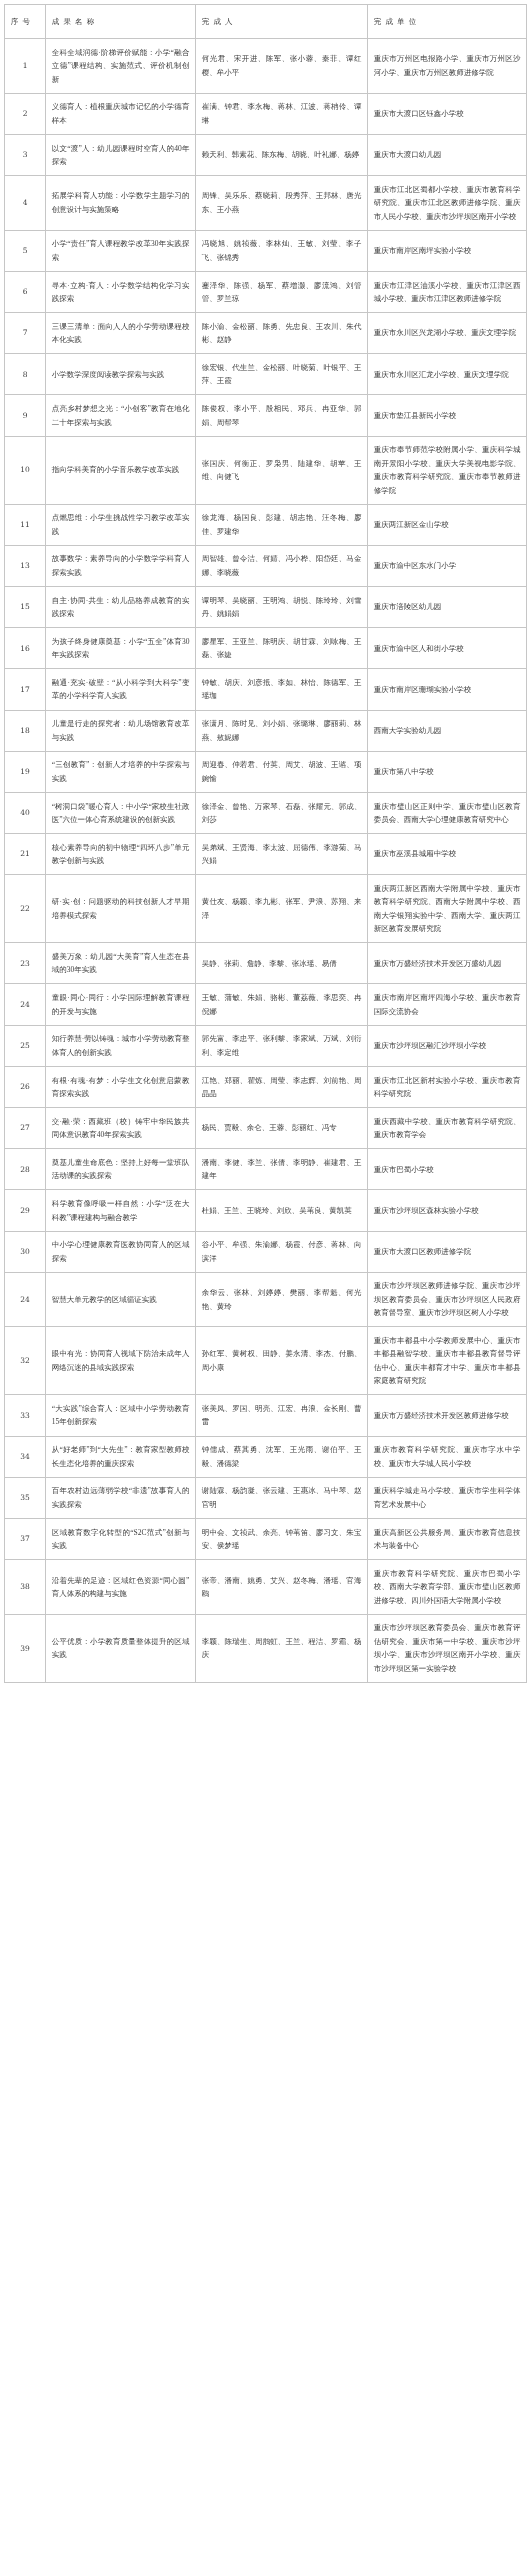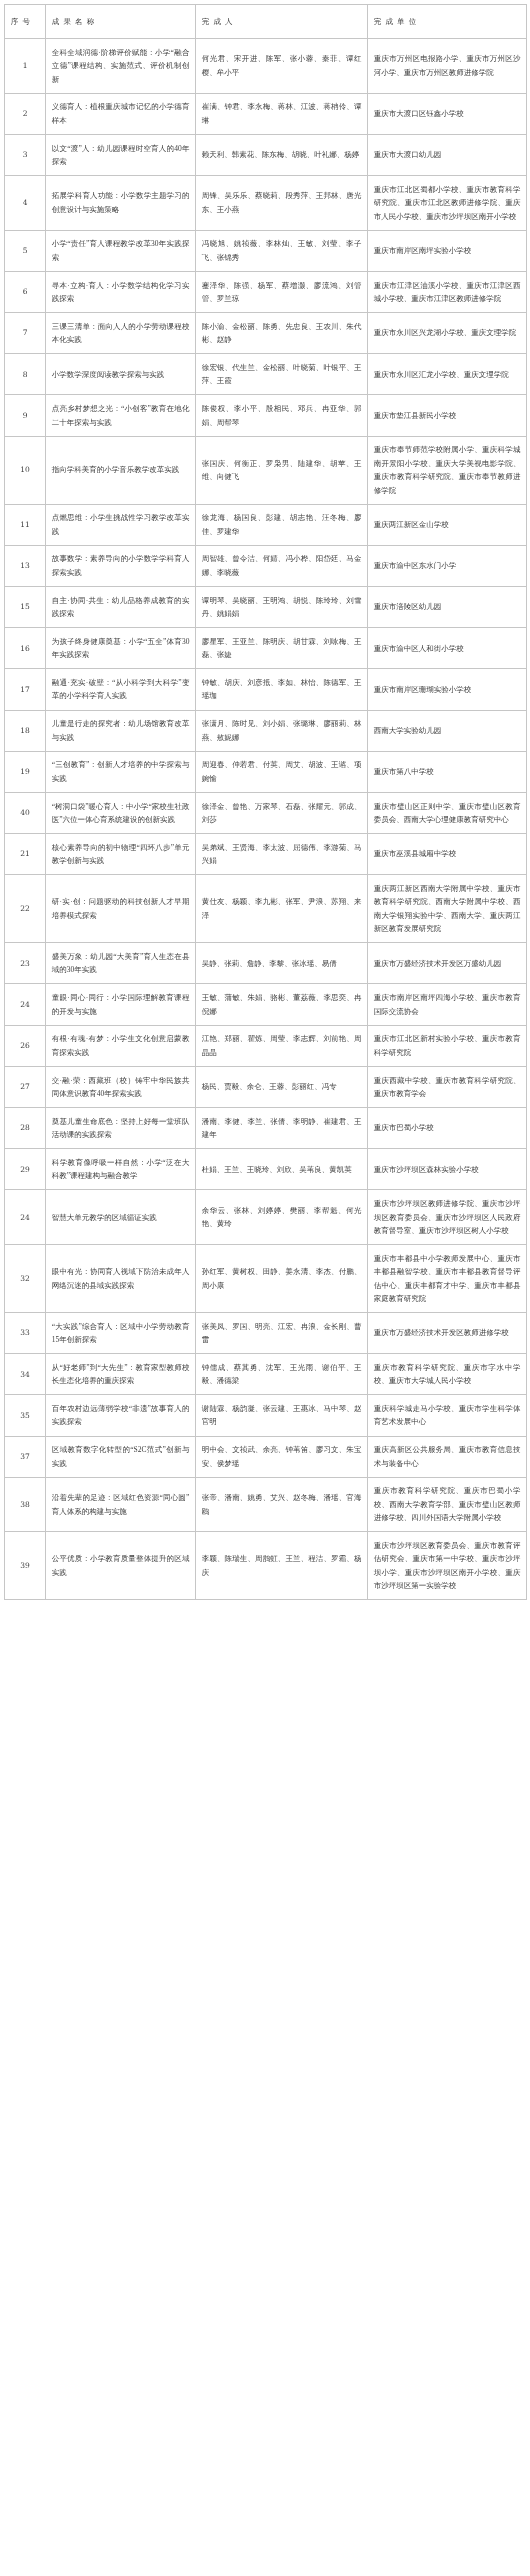--- a/index.html
+++ b/index.html
@@ -191,20 +191,26 @@
         <td class="cell-authors">吴静、张莉、詹静、李黎、张冰瑶、易倩</td>
         <td class="cell-units">重庆市万盛经济技术开发区万盛幼儿园</td>
       </tr>
       <tr>
         <td class="cell-no">24</td>
         <td class="cell-name">童眼·同心·同行：小学国际理解教育课程的开发与实施</td>
         <td class="cell-authors">王敏、蒲敏、朱娟、骆彬、董荔薇、李思奕、冉倪娜</td>
         <td class="cell-units">重庆市南岸区南坪四海小学校、重庆市教育国际交流协会</td>
       </tr>
       <tr>
+        <td class="cell-no">25</td>
+        <td class="cell-name">知行养慧·劳以铸魂：城市小学劳动教育整体育人的创新实践</td>
+        <td class="cell-authors">郭先富、李忠平、张利黎、李家斌、万斌、刘衍利、李定维</td>
+        <td class="cell-units">重庆市沙坪坝区融汇沙坪坝小学校</td>
+      </tr>
+      <tr>
         <td class="cell-no">26</td>
         <td class="cell-name">有根·有魂·有梦：小学生文化创意启蒙教育探索实践</td>
         <td class="cell-authors">江艳、郑丽、瞿炼、周莹、李志辉、刘前艳、周晶晶</td>
         <td class="cell-units">重庆市江北区新村实验小学校、重庆市教育科学研究院</td>
       </tr>
       <tr>
         <td class="cell-no">27</td>
         <td class="cell-name">交·融·荣：西藏班（校）铸牢中华民族共同体意识教育40年探索实践</td>
         <td class="cell-authors">杨民、贾毅、余仑、王蓉、彭丽红、冯专</td>
         <td class="cell-units">重庆西藏中学校、重庆市教育科学研究院、重庆市教育学会</td>
@@ -213,20 +219,26 @@
         <td class="cell-no">28</td>
         <td class="cell-name">奠基儿童生命底色：坚持上好每一堂班队活动课的实践探索</td>
         <td class="cell-authors">潘南、李健、李兰、张倩、李明静、崔建君、王建年</td>
         <td class="cell-units">重庆市巴蜀小学校</td>
       </tr>
       <tr>
         <td class="cell-no">29</td>
         <td class="cell-name">科学教育像呼吸一样自然：小学“泛在大科教”课程建构与融合教学</td>
         <td class="cell-authors">杜娟、王兰、王晓玲、刘欣、吴苇良、黄凯英</td>
         <td class="cell-units">重庆市沙坪坝区森林实验小学校</td>
+      </tr>
+      <tr>
+        <td class="cell-no">30</td>
+        <td class="cell-name">中小学心理健康教育医教协同育人的区域探索</td>
+        <td class="cell-authors">谷小平、牟强、朱渝娜、杨霞、付彦、蒋林、向滨洋</td>
+        <td class="cell-units">重庆市大渡口区教师进修学院</td>
       </tr>
       <tr>
         <td class="cell-no">24</td>
         <td class="cell-name">智慧大单元教学的区域循证实践</td>
         <td class="cell-authors">余华云、张林、刘婷婷、樊丽、李帮魁、何光艳、黄玲</td>
         <td class="cell-units">重庆市沙坪坝区教师进修学院、重庆市沙坪坝区教育委员会、重庆市沙坪坝区人民政府教育督导室、重庆市沙坪坝区树人小学校</td>
       </tr>
       <tr>
         <td class="cell-no">32</td>
         <td class="cell-name">眼中有光：协同育人视域下防治未成年人网络沉迷的县域实践探索</td>

